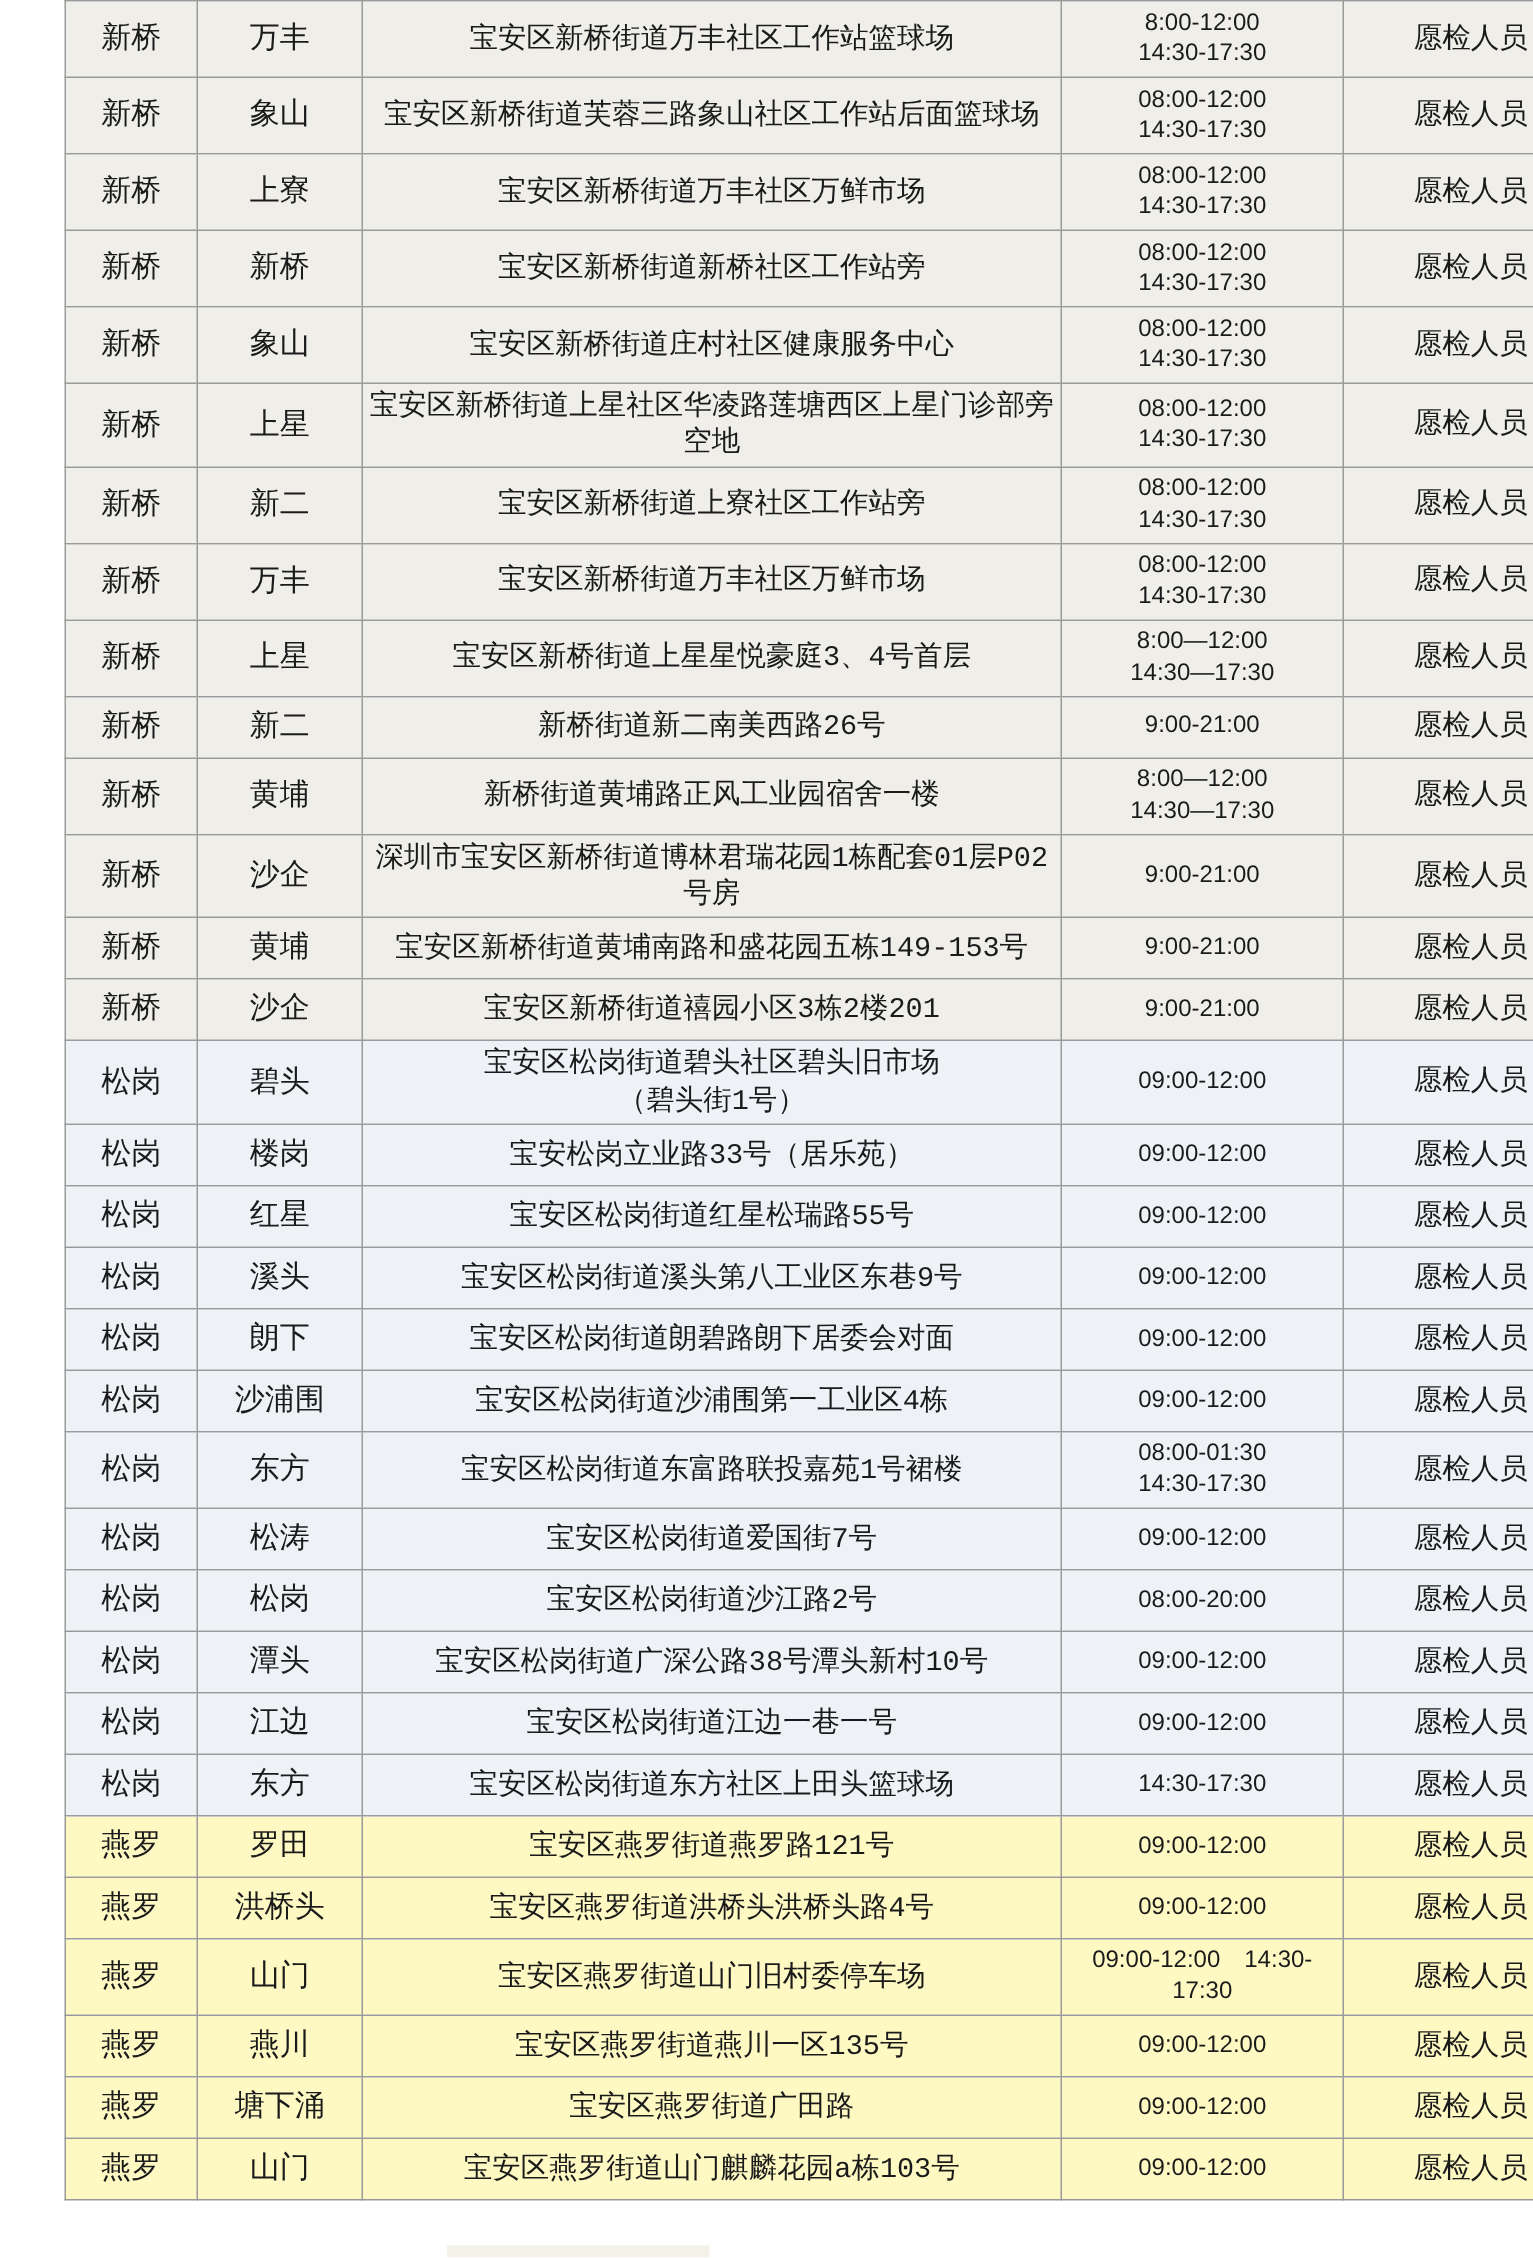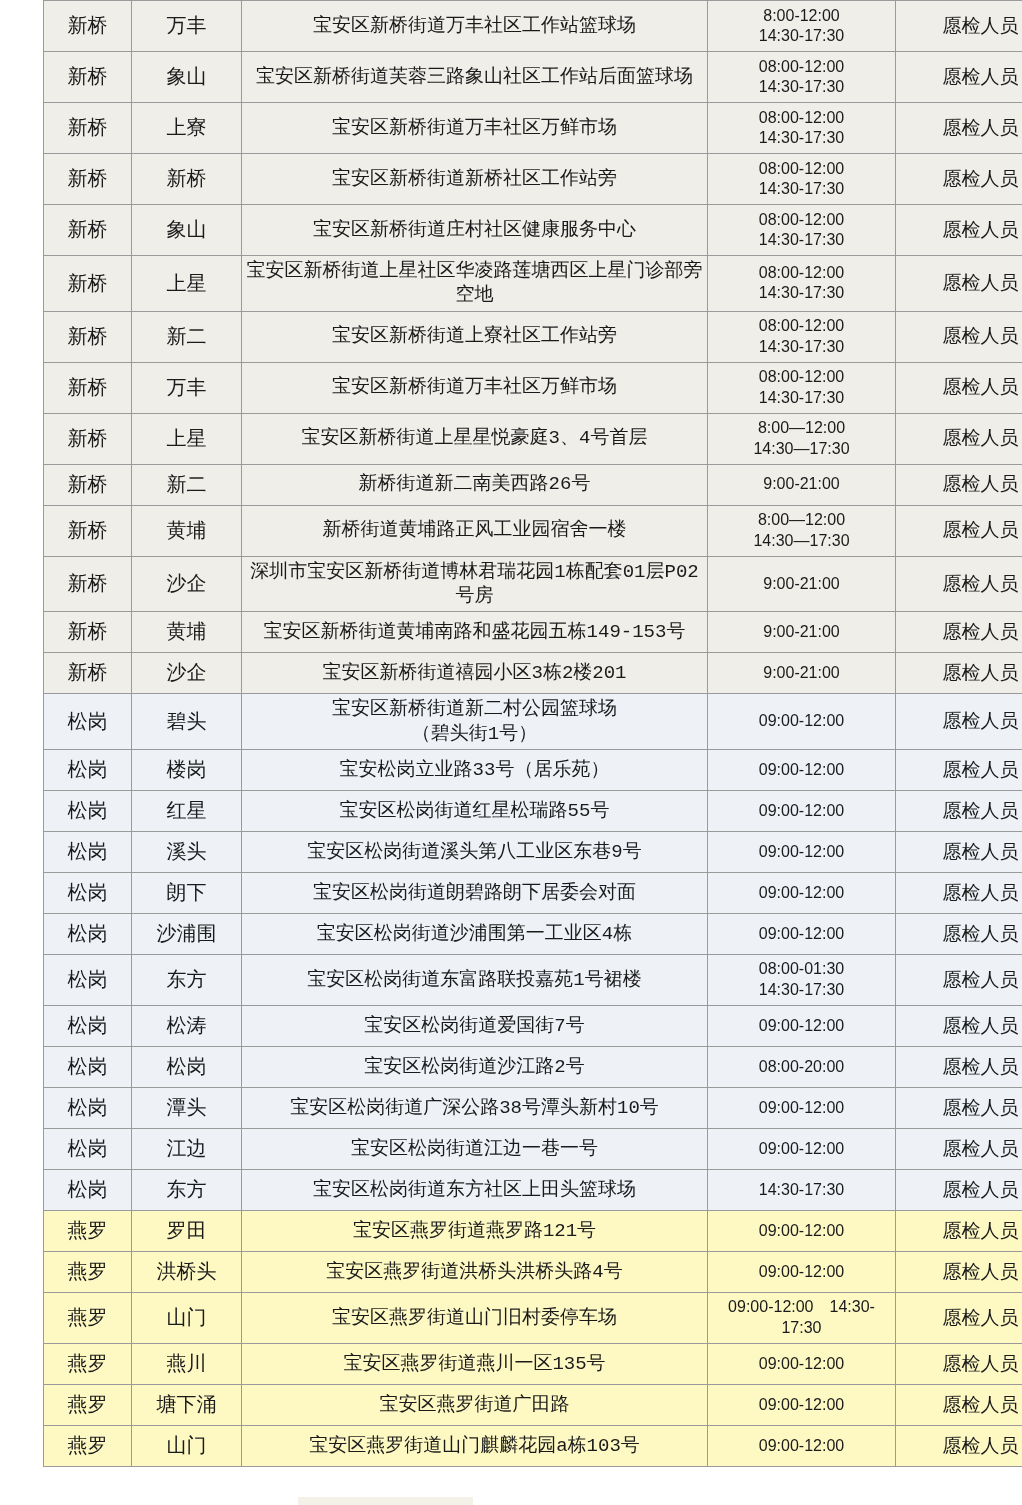--- a/index.html
+++ b/index.html
@@ -191,21 +191,21 @@
         <tr class="g-xinqiao r-short">
           <td class="street">新桥</td>
           <td class="community">沙企</td>
           <td class="addr">宝安区新桥街道禧园小区3栋2楼201</td>
           <td class="time">9:00-21:00</td>
           <td class="target">愿检人员</td>
         </tr>
         <tr class="g-songgang r-mid">
           <td class="street">松岗</td>
           <td class="community">碧头</td>
-          <td class="addr">宝安区新桥街道新二村公园篮球场
+          <td class="addr">宝安区松岗街道碧头社区碧头旧市场
 （碧头街1号）</td>
           <td class="time">09:00-12:00</td>
           <td class="target">愿检人员</td>
         </tr>
         <tr class="g-songgang r-short">
           <td class="street">松岗</td>
           <td class="community">楼岗</td>
           <td class="addr">宝安松岗立业路33号（居乐苑）</td>
           <td class="time">09:00-12:00</td>
           <td class="target">愿检人员</td>

